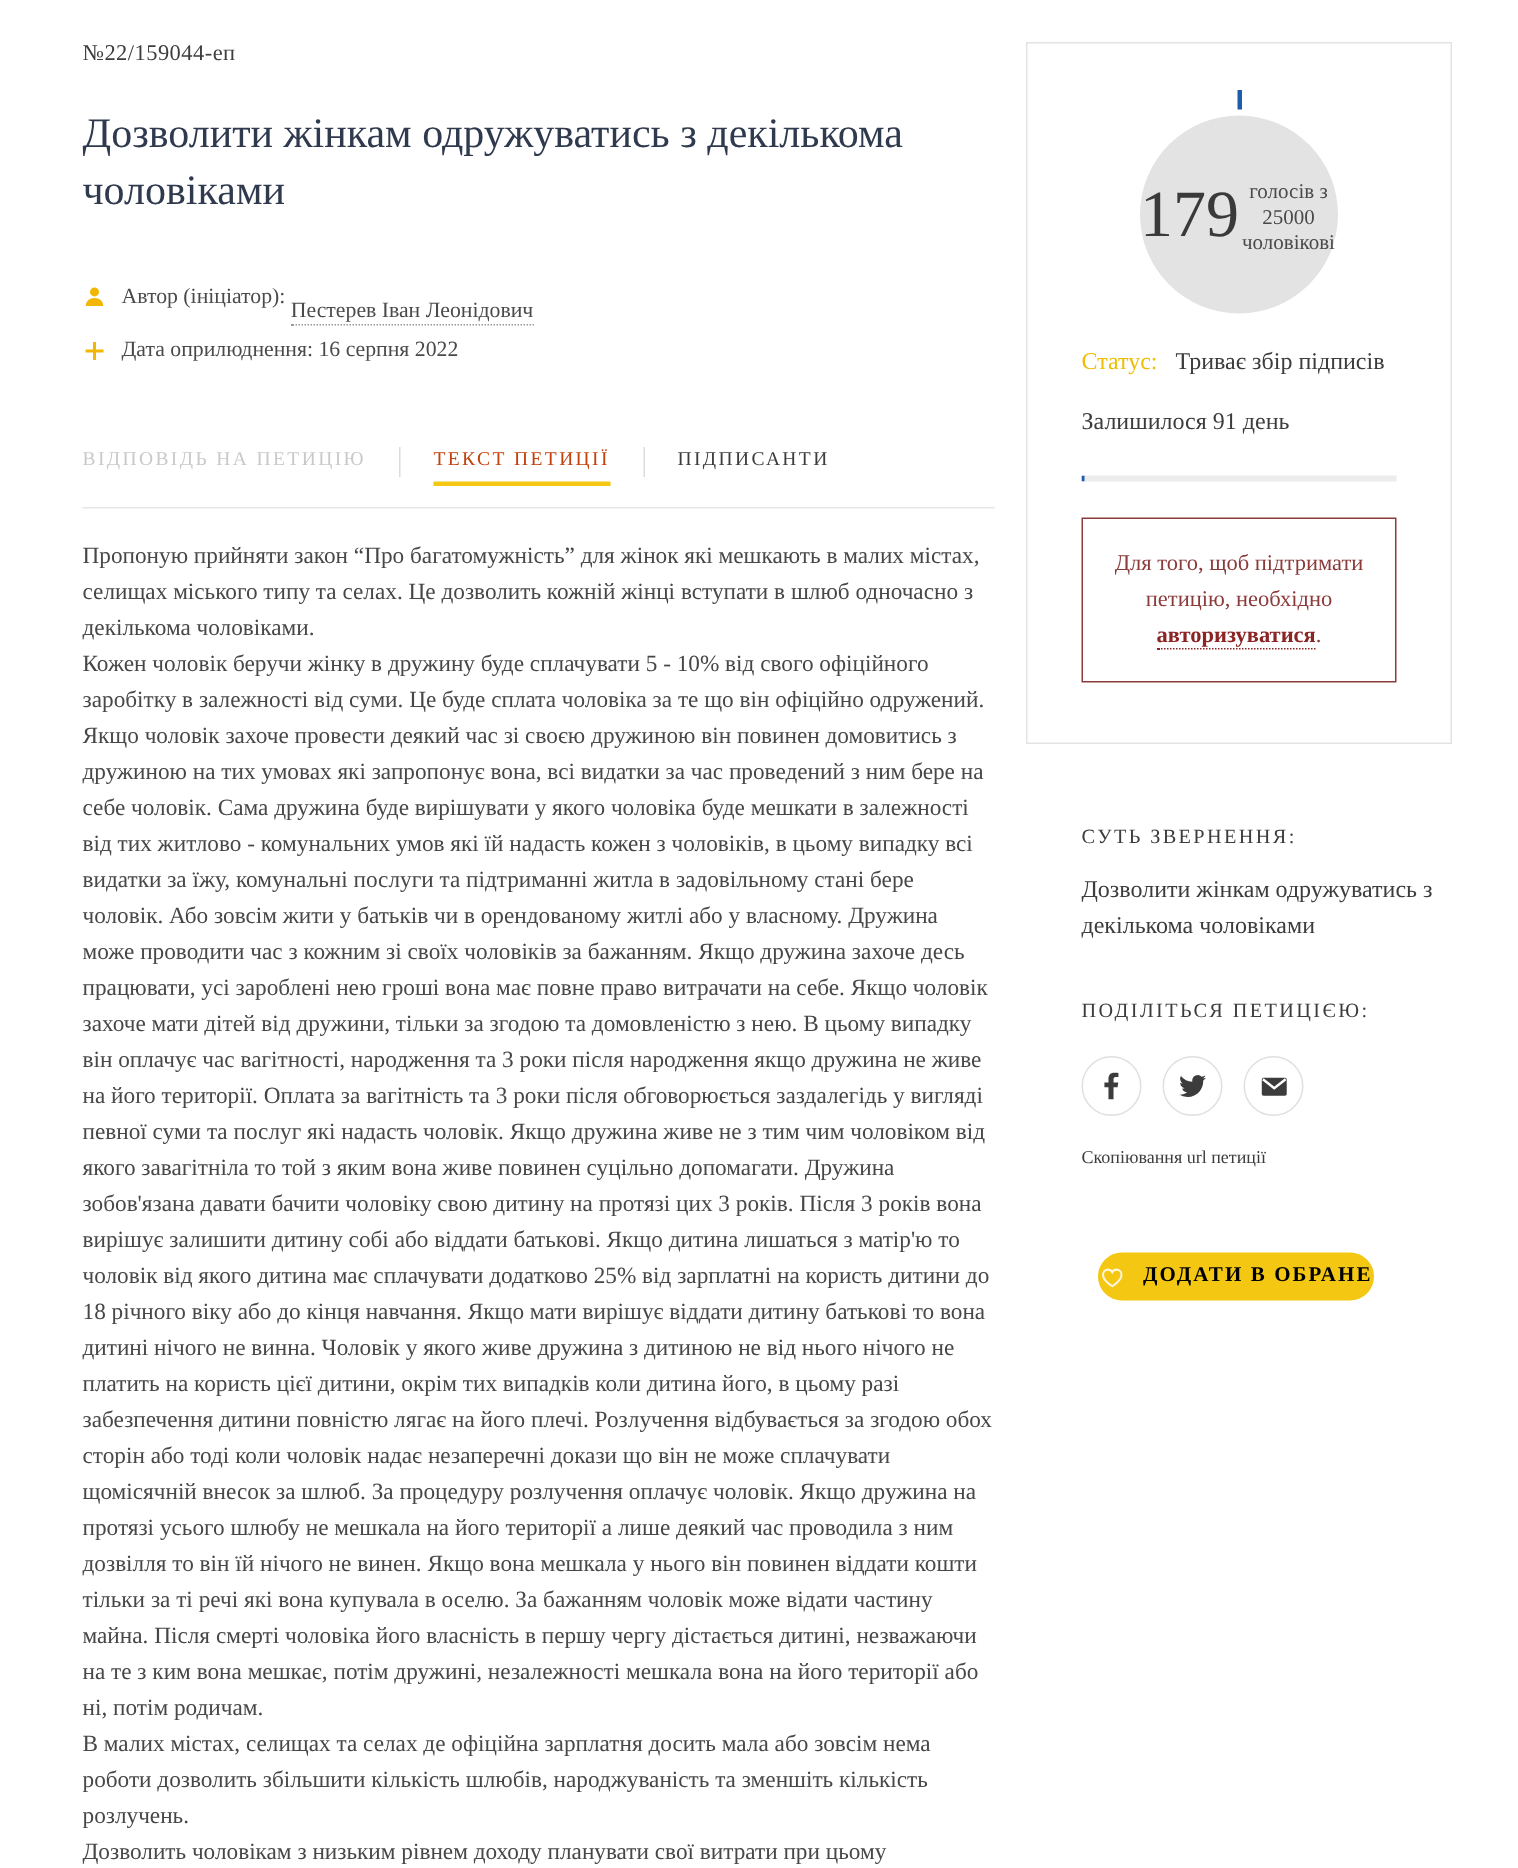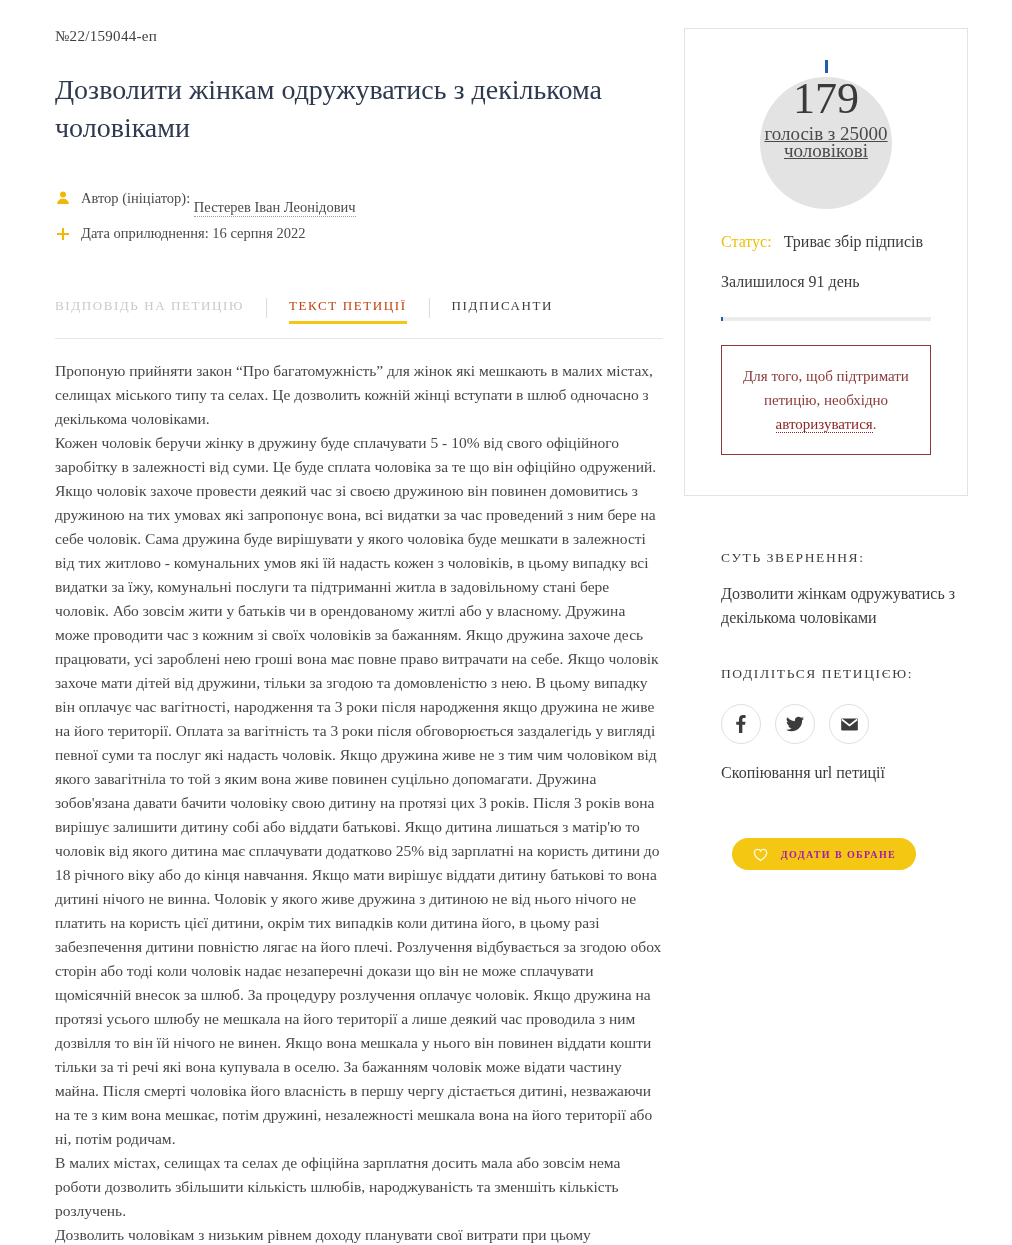--- a/index.html
+++ b/index.html
@@ -41,59 +41,59 @@
   .card {
     border:1px solid #e3e3e3; background:#ffffff; padding:30px 36px 40px 36px;
   }
   .circle-wrap { position:relative; width:132px; margin:18px auto 0 auto; }
   .progress-tick {
     position:absolute; top:-17px; left:50%; margin-left:-1.5px;
     width:3px; height:13px; background:#1d5dab;
   }
   .circle {
     width:132px; height:132px; border-radius:50%; background:#e3e3e3;
-    display:flex; flex-direction:column; align-items:center; justify-content:flex-start;
+    display:flex; align-items:center; justify-content:center;
     text-align:center;
   }
   .votes-count { font-size:44px; line-height:44px; color:#3a3a3a; }
-  .votes-caption { margin-top:4px; font-size:19px; line-height:17px; color:#4a4a4a;text-decoration:underline; }
+  .votes-caption { margin-top:4px; font-size:14px; line-height:17px; color:#4a4a4a; }
   .status-row { margin-top:24px; font-size:16px; }
   .status-label { color:#eebe07; margin-right:8px; }
   .status-value { color:#3c3c3c; }
   .days-left { margin-top:22px; font-size:16px; color:#3c3c3c; }
   .progress-bar { margin-top:26px; height:4px; background:#ececec; position:relative; overflow:hidden; }
   .progress-fill { position:absolute; left:0; top:0; bottom:0; width:1%; background:#1d5dab; }
   .auth-box {
     margin-top:24px; border:1px solid #8e3a3a; padding:18px 14px; text-align:center;
     font-size:15px; line-height:24px; color:#8b3a3a;
   }
-  .auth-link { font-weight:400; color:#8b2424; border-bottom:1px dotted #8b2424; cursor:pointer; }
+  .auth-link { font-weight:700; color:#8b2424; border-bottom:1px dotted #8b2424; cursor:pointer; }
 
   .side-section { padding:0 0 0 37px; }
   .side-heading {
     font-size:13.5px; letter-spacing:1.6px; text-transform:uppercase; color:#3c3c3c;
   }
   .essence-heading { margin-top:54px; }
   .essence-text { margin-top:16px; font-size:16px; line-height:24px; color:#3c3c3c; width:245px; }
   .share-heading { margin-top:36px; }
   .share-row { margin-top:22px; display:flex; }
   .share-btn {
     width:40px; height:40px; border-radius:50%; border:1px solid #e0e0e0; background:#fff;
     display:flex; align-items:center; justify-content:center; margin-right:14px; cursor:pointer;
   }
-  .copy-url { margin-top:20px; font-size:16px; color:#3c3c3c; cursor:pointer; }
+  .copy-url { margin-top:20px; font-size:12px; color:#3c3c3c; cursor:pointer; }
   .fav-button {
     margin-top:56px; margin-left:11px;
     width:184px; height:32px; border:none; border-radius:16px; background:#f4c713;
     display:flex; align-items:center; justify-content:center; cursor:pointer;
   }
   .fav-button .heart { width:17px; height:17px; margin-right:12px; flex:none; }
   .fav-label {
     font-family:"Liberation Serif","DejaVu Serif",serif;
-    font-size:10px; letter-spacing:1.4px; text-transform:uppercase; color:#a21caf; font-weight:700;
+    font-size:14px; letter-spacing:1.4px; text-transform:uppercase; color:#000000; font-weight:700;
   }
 </style>
 </head>
 <body>
 
 <div class="page">
 
   <div class="main">
     <div class="petition-number">№22/159044-еп</div>
     <h1 class="title">Дозволити жінкам одружуватись з декількома чоловіками</h1>

